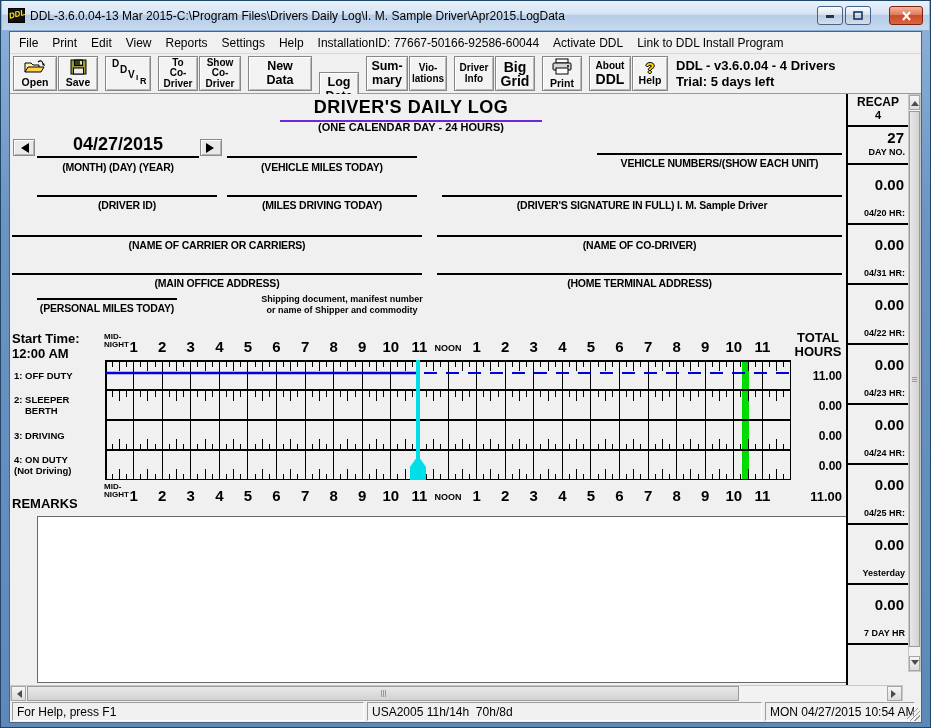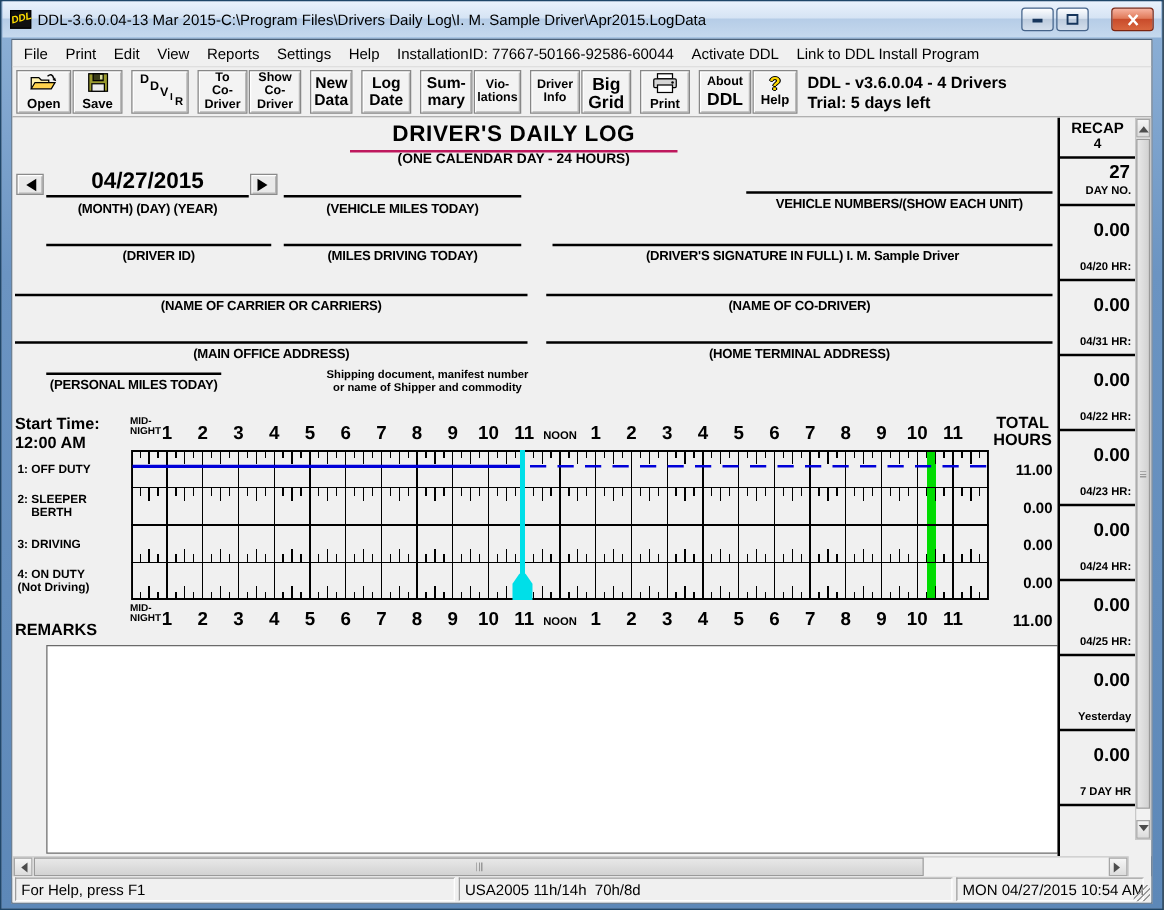--- a/index.html
+++ b/index.html
@@ -40,21 +40,21 @@
   .ddvir span:nth-child(4){left:29px;top:15px;font-size:8px;}
   .ddvir span:nth-child(5){left:33px;top:18px;font-size:9px;}
   .qicon{color:#ffd800;font-weight:bold;font-size:15px;line-height:14px;
     text-shadow:1px 0 #000,-1px 0 #000,0 1px #000,0 -1px #000;}
   .tbinfo{margin-left:7px;font-weight:bold;font-size:13px;line-height:16px;white-space:nowrap;padding-top:2px;}
   
   .work{position:absolute;left:0;top:62px;width:911px;height:591px;background:#f0f0f0;overflow:hidden;}
   .cap{position:absolute;font-weight:bold;font-size:10.5px;letter-spacing:-0.2px;text-align:center;white-space:nowrap;}
   .fline{position:absolute;height:0;border-bottom:2px solid #000;}
   .formtitle{position:absolute;left:270px;top:3px;width:262px;text-align:center;font-size:18px;font-weight:bold;letter-spacing:0.5px;
-    border-bottom:2px solid #be185d;padding-bottom:2px;}
+    border-bottom:2px solid #6d28d9;padding-bottom:2px;}
   .formsub{position:absolute;left:270px;top:27px;width:262px;text-align:center;font-size:11px;font-weight:bold;}
   .datebtn{position:absolute;width:22px;height:17px;background:#e9e9e9;border:1px solid #8a8a8a;
     box-shadow:inset 1px 1px 0 #fff,inset -1px -1px 0 #b5b5b5;display:flex;align-items:center;justify-content:center;}
   .tri-l{width:0;height:0;border:5px solid transparent;border-right:8px solid #000;margin-right:3px;}
   .tri-r{width:0;height:0;border:5px solid transparent;border-left:8px solid #000;margin-left:3px;}
   .dateval{position:absolute;left:27px;top:40px;width:162px;text-align:center;font-size:18px;font-weight:bold;}
   .certify{position:absolute;left:450px;top:46px;font-size:12px;font-weight:bold;line-height:15px;white-space:nowrap;}
   .shiptext{position:absolute;left:227px;top:200px;width:210px;text-align:center;font-size:9px;font-weight:bold;line-height:11px;}
   .sttime{position:absolute;left:2px;top:237px;font-size:13px;font-weight:bold;line-height:15px;white-space:nowrap;}
   .scale{position:absolute;left:95px;width:686px;height:30px;}
@@ -177,26 +177,26 @@
           <div>To</div>
           <div>Co-</div>
           <div>Driver</div>
         </div>
         <div class="tbtn" style="width: 42px;">
           <div>Show</div>
           <div>Co-</div>
           <div>Driver</div>
         </div>
         <div class="tspacer"></div>
-        <div class="tbtn" style="width: 34px;">
+        <div class="tbtn" style="width: 64px;">
           <div class="big">New</div>
           <div class="big">Data</div>
         </div>
         <div class="tspacer"></div>
-        <div class="tbtn" style="width: 40px;">
+        <div class="tbtn" style="width: 40px; margin-top: 16px;">
           <div class="big">Log</div>
           <div class="big">Date</div>
         </div>
         <div class="tspacer"></div>
         <div class="tbtn" style="width: 42px;">
           <div class="big">Sum-</div>
           <div class="big">mary</div>
         </div>
         <div class="tbtn" style="width: 38px;">
           <div>Vio-</div>

